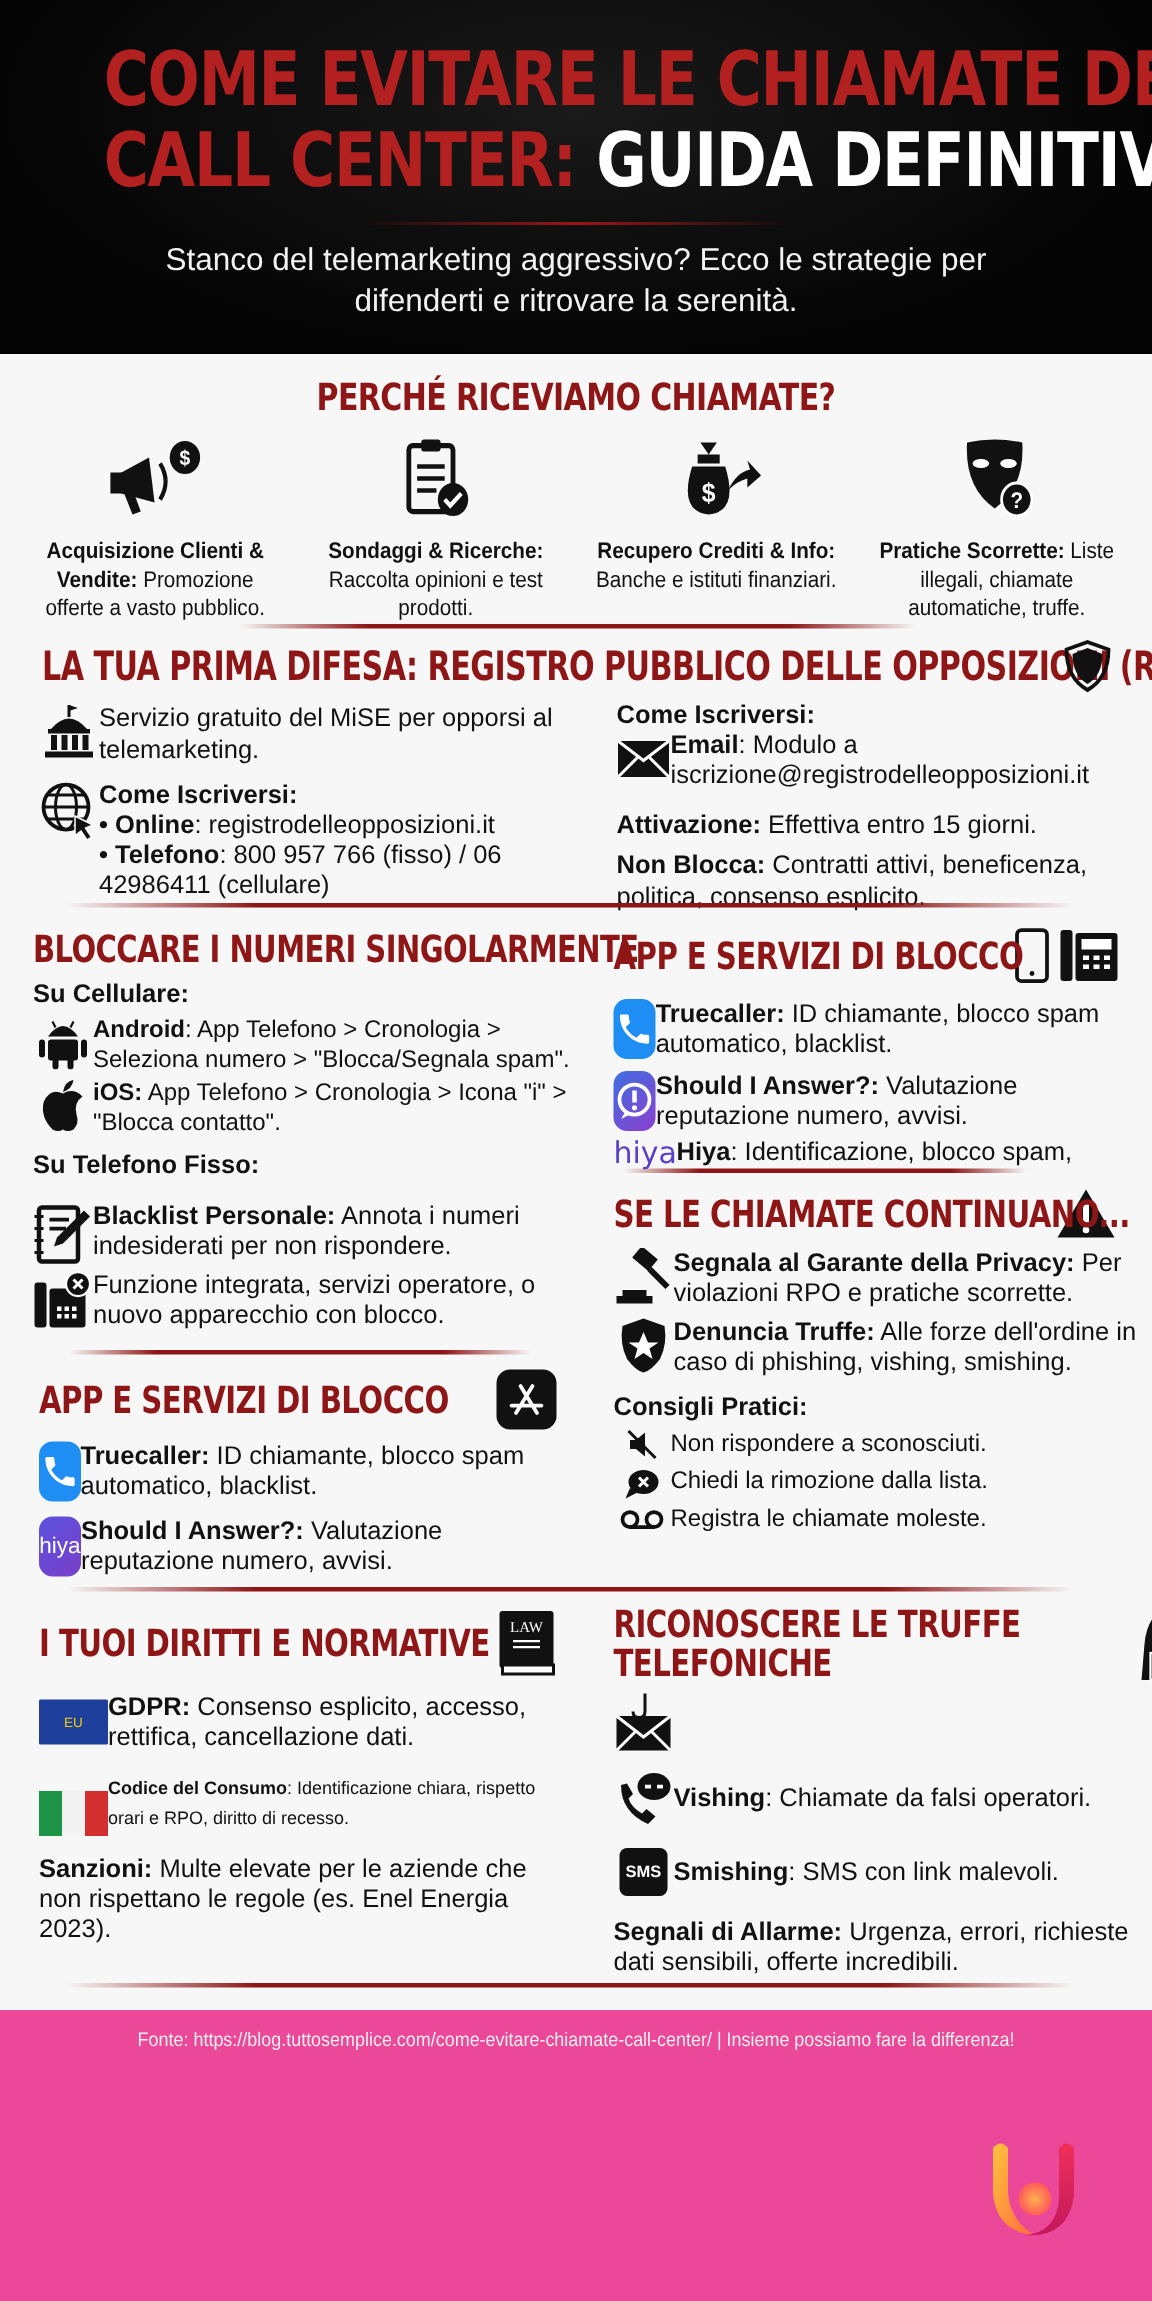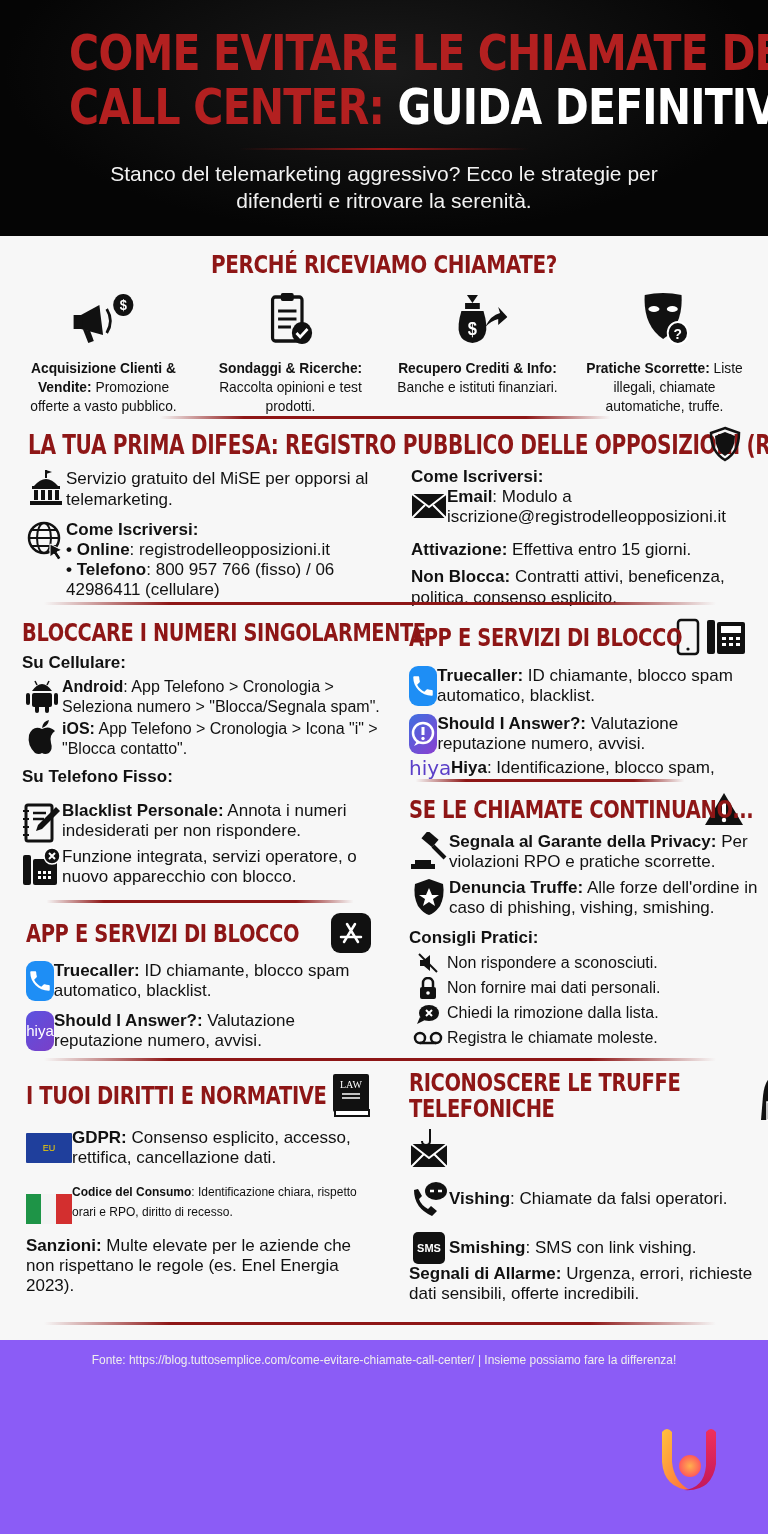--- a/index.html
+++ b/index.html
@@ -18,21 +18,21 @@
   .why-grid { position: absolute; top: 52px; left: 10px; width: 748px; display: flex; }
   .why-item { flex: 1; text-align: center; font-size: 15px; line-height: 19px; transform: scaleX(0.92); }
   .why-icon { height: 62px; display: flex; align-items: center; justify-content: center; margin-bottom: 8px; }
   b { font-weight: bold; }
   .row { display: flex; align-items: flex-start; gap: 0; font-size: 16px; line-height: 20px; }
   .ico { flex: 0 0 auto; display: flex; align-items: center; justify-content: center; }
   .label-bold { font-weight: bold; font-size: 16px; }
   ul.bul { list-style: none; }
   ul.bul li::before { content: "• "; font-weight: bold; }
   .app-sq { width: 40px; height: 40px; border-radius: 9px; display: flex; align-items: center; justify-content: center; color: #fff; font-weight: bold; }
-  .footer { height: 194px; background: #8b5cf6; position: relative; }
+  .footer { height: 194px; background: #ec4899; position: relative; }
   .footer-text { color: #eee; font-size: 13px; text-align: center; padding-top: 12px; transform: scaleX(0.92); white-space: nowrap; }
 </style>
 </head>
 <body>
 
 <div class="header">
   <div class="title">
     <div><span class="red">COME EVITARE LE CHIAMATE DEI</span></div>
     <div><span class="red">CALL CENTER:</span> <span class="white">GUIDA DEFINITIVA</span></div>
   </div>
@@ -320,30 +320,20 @@
     <div style="font-size:17px;line-height:25px;margin-top:2px;">
       <div class="row" style="line-height:25px;align-items:center;">
         <span class="ico" style="width:38px;">
             <svg width="22" height="22" viewBox="0 0 22 22">
               <path d="M3 8 h4 l6 -5 v16 l-6 -5 h-4 Z" fill="#111"></path>
               <line x1="2" y1="2" x2="20" y2="20" stroke="#111" stroke-width="2"></line>
             </svg>
           </span>
         <span>Non rispondere a sconosciuti.</span>
       </div>
-      <div class="row" style="line-height:25px;align-items:center;">
-        <span class="ico" style="width:38px;">
-            <svg width="20" height="22" viewBox="0 0 20 22">
-              <path d="M5 10 V6 a5 5 0 0 1 10 0 V10" stroke="#111" stroke-width="2.5" fill="none"></path>
-              <rect x="2" y="10" width="16" height="12" rx="2" fill="#111"></rect>
-              <circle cx="10" cy="16" r="1.8" fill="#fff"></circle>
-            </svg>
-          </span>
-        <span>Non fornire mai dati personali.</span>
-      </div>
       <div class="row" style="line-height:25px;align-items:flex-end;">
         <span class="ico" style="width:38px;">
             <svg width="24" height="22" viewBox="0 0 24 22">
               <ellipse cx="13" cy="10" rx="10" ry="8" fill="#111"></ellipse>
               <path d="M4 14 l-3 7 l8 -4 Z" fill="#111"></path>
               <path d="M10 7 l6 6 M16 7 l-6 6" stroke="#fff" stroke-width="2"></path>
             </svg>
           </span>
         <span>Chiedi la rimozione dalla lista.</span>
       </div>
@@ -442,23 +432,23 @@
             <ellipse cx="26" cy="11" rx="11" ry="9" fill="#111"></ellipse>
             <path d="M20 11 h4 M28 11 h4" stroke="#fff" stroke-width="2.5"></path>
           </svg>
       </span>
       <span><b>Vishing</b><span>: Chiamate da falsi operatori.</span></span>
     </div>
     <div class="row" style="margin-top:14px;font-size:17px;align-items:center;">
       <span class="ico" style="width:40px;">
         <span style="background:#111;color:#fff;font-size:11px;font-weight:bold;padding:6px 4px;border-radius:5px;">SMS</span>
       </span>
-      <span><b>Smishing</b><span>: SMS con link vishing.</span></span>
-    </div>
-    <div style="font-size:17px;line-height:20px;"><b>Segnali di Allarme:</b><span> Urgenza, errori, richieste dati sensibili, offerte incredibili.</span></div>
+      <span><b>Smishing</b><span>: SMS con link malevoli.</span></span>
+    </div>
+    <div style="margin-top:14px;font-size:17px;line-height:20px;"><b>Segnali di Allarme:</b><span> Urgenza, errori, richieste dati sensibili, offerte incredibili.</span></div>
   </div>
   <div class="rule" style="top:1086px;left:30px;width:700px;"></div>
 </div>
 
 <div class="footer">
   <div class="footer-text">Fonte: https://blog.tuttosemplice.com/come-evitare-chiamate-call-center/ | Insieme possiamo fare la differenza!</div>
   <span class="abs" style="right:44px;top:86px;">
     <svg width="70" height="68" viewBox="0 0 70 68">
       <defs>
         <linearGradient id="lg1" x1="0" y1="0" x2="1" y2="1">

